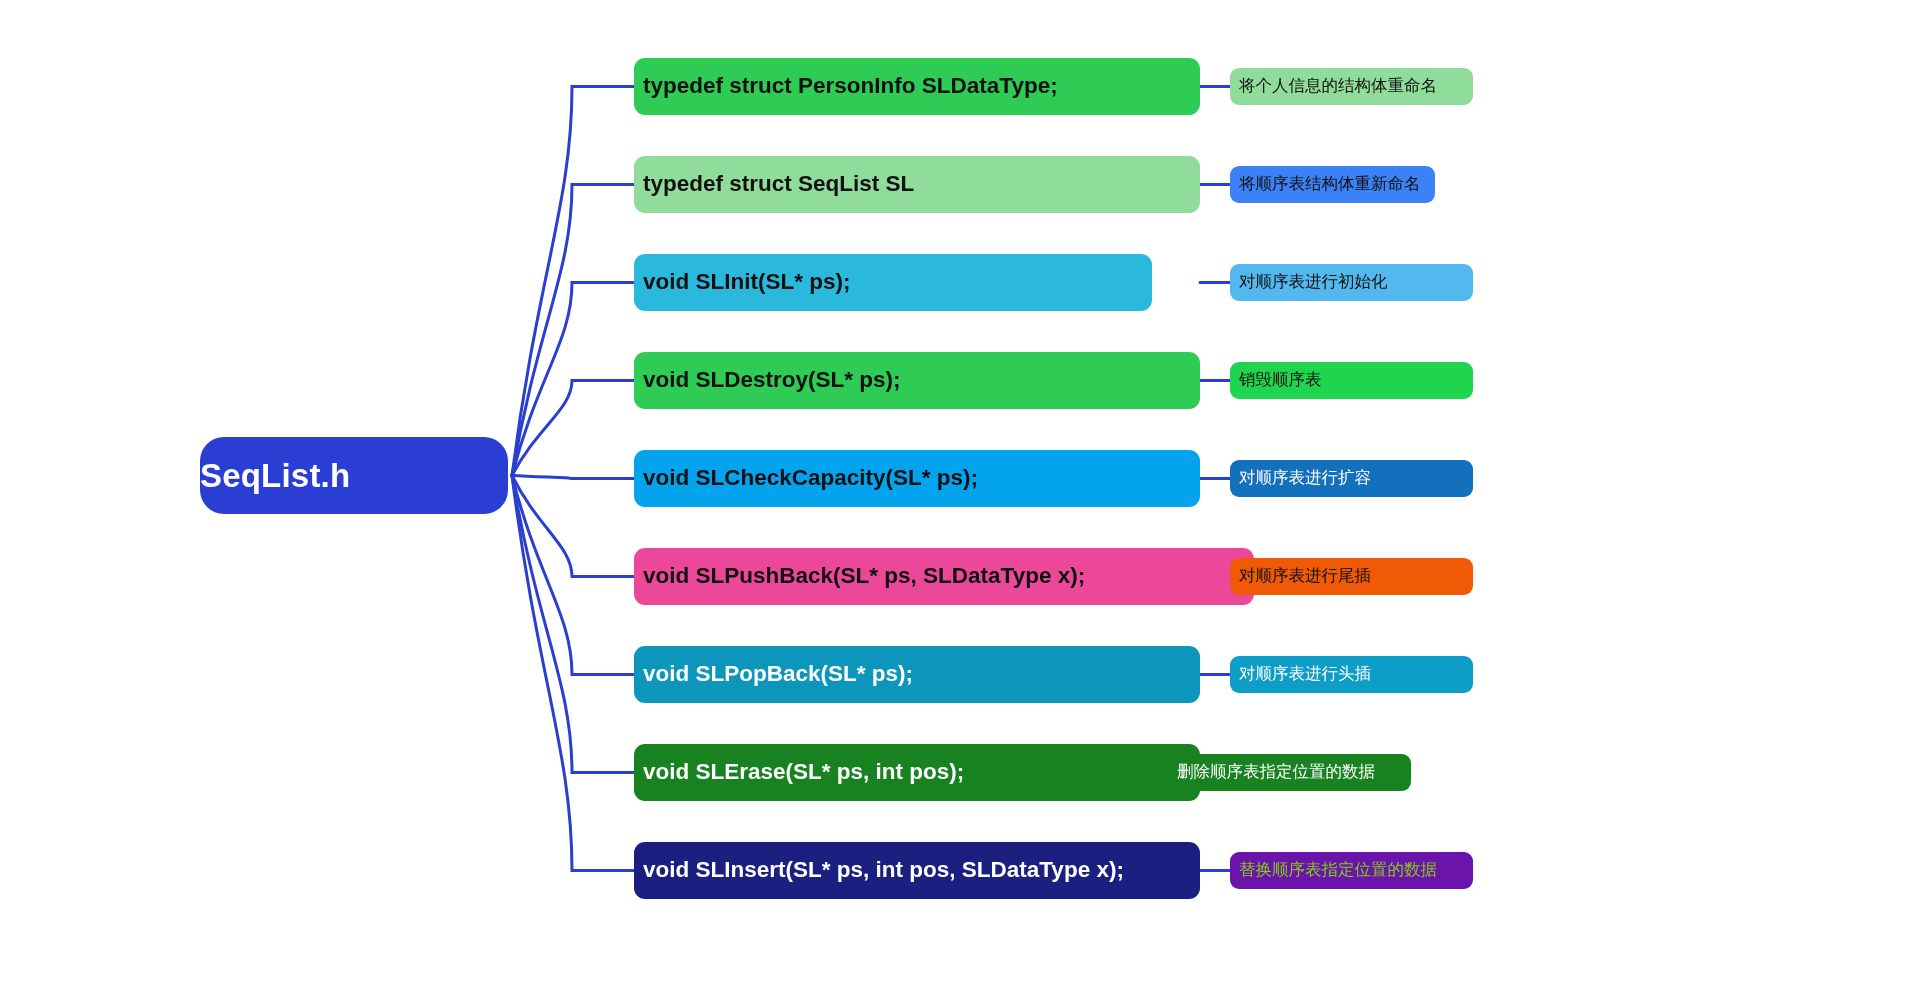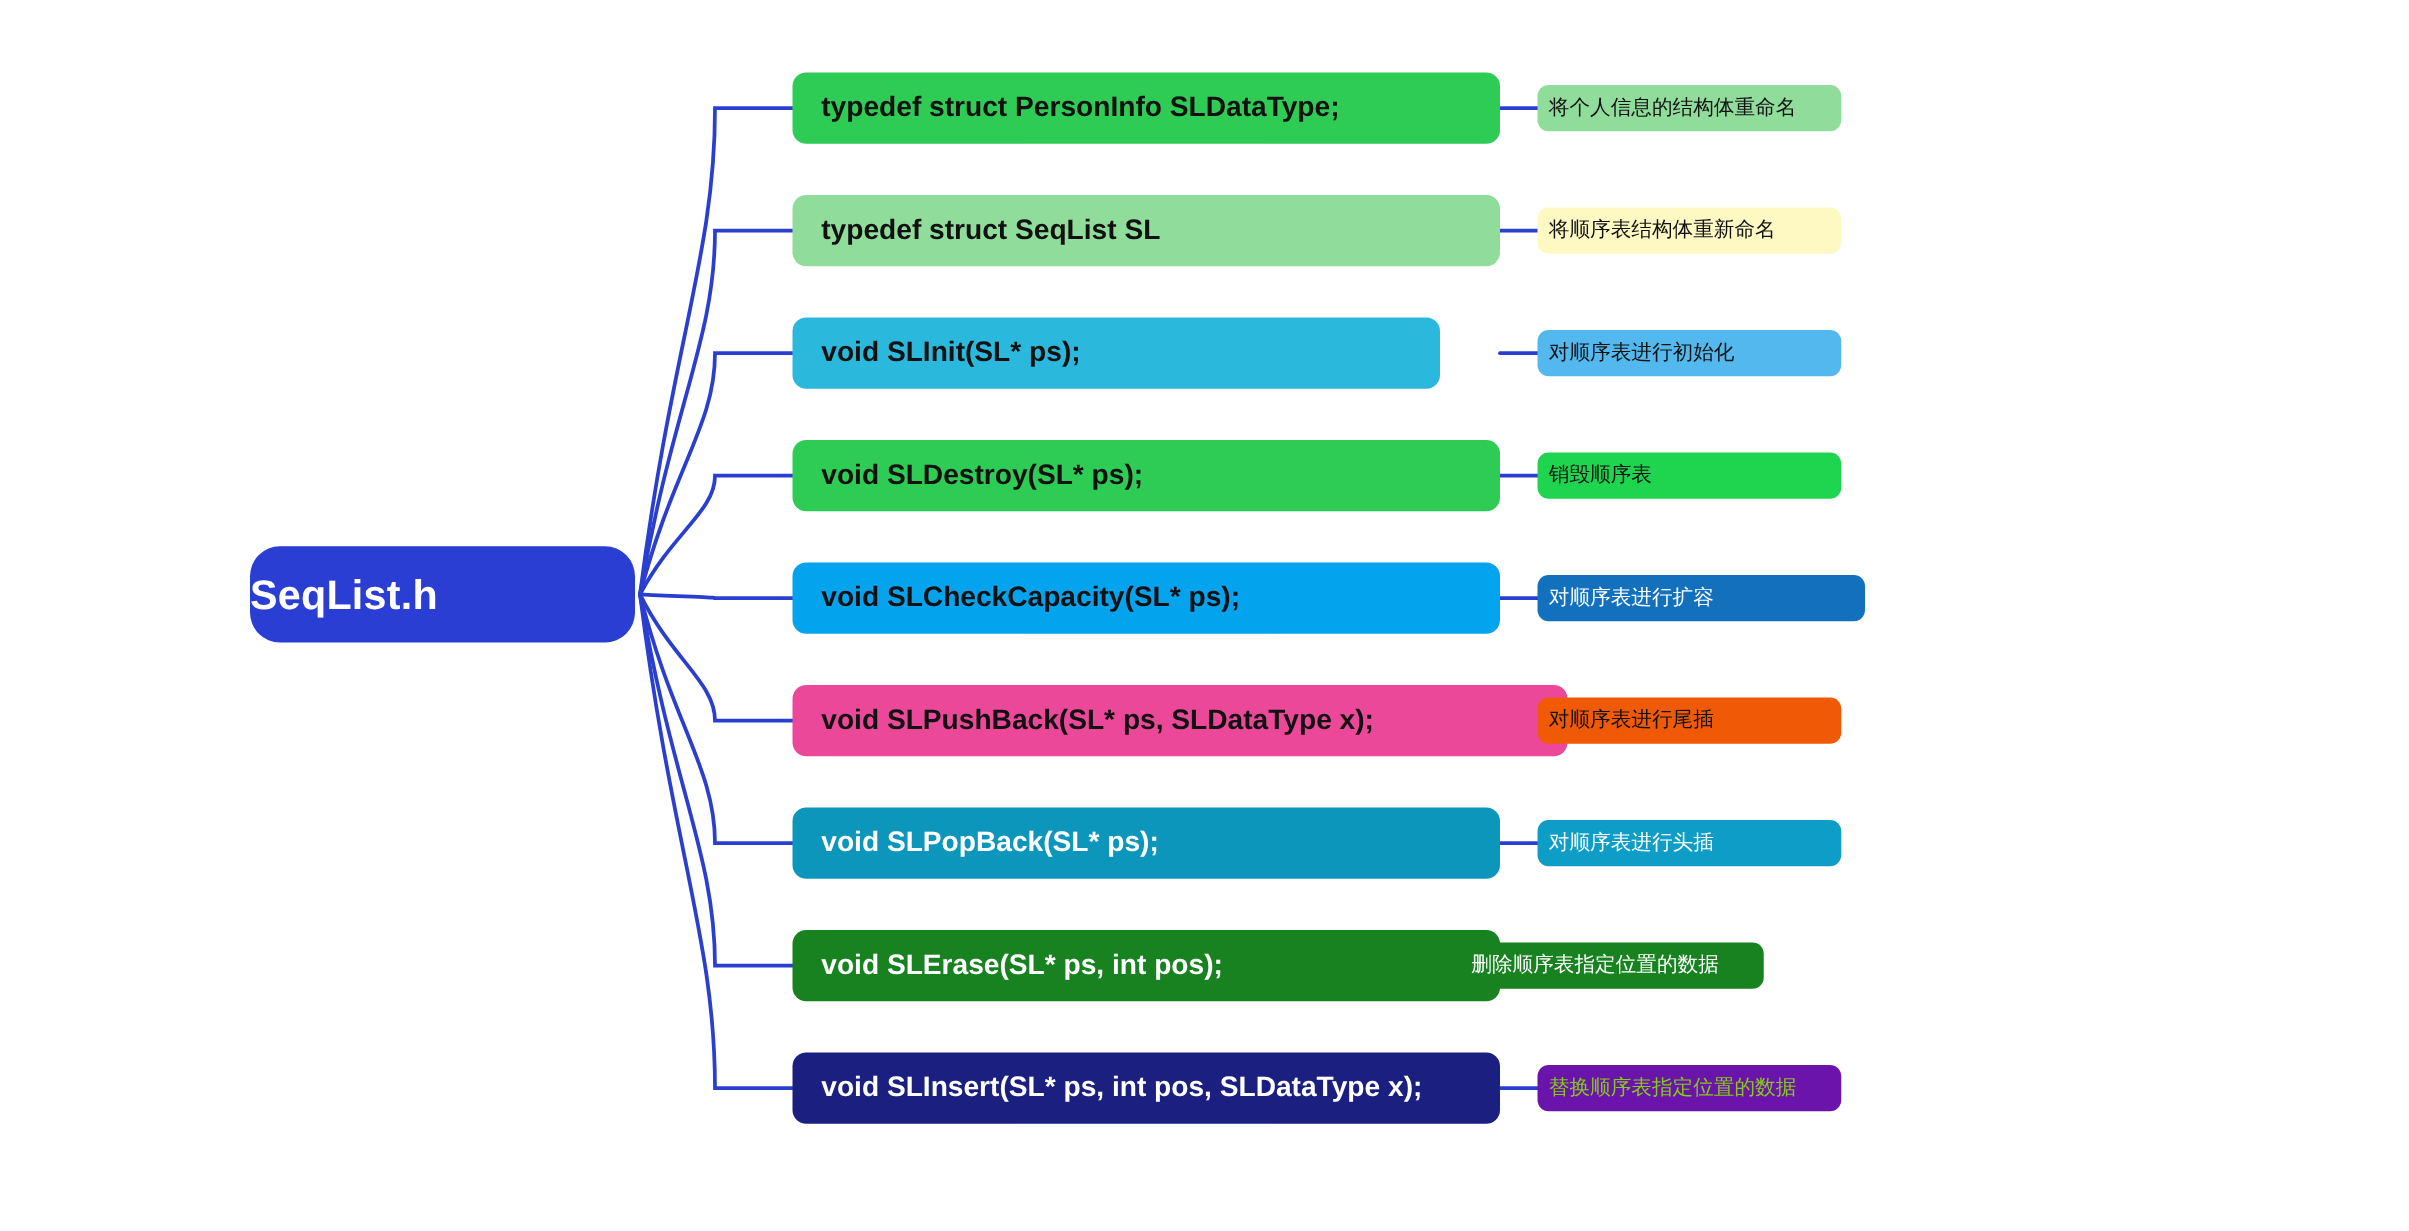--- a/index.html
+++ b/index.html
@@ -38,21 +38,21 @@
     justify-content: flex-start;
     border-radius: 24px;
     font-weight: 700;
     letter-spacing: 0.2px;
   }
   .root-node .node-label {
     font-size: 33px;
     line-height: 1;
   }
   .main-node {
-    padding-left: 23px;
+    padding-left: 9px;
     border-radius: 11px;
   }
   .main-node .node-label {
     font-size: 22.5px;
     font-weight: 700;
     line-height: 1.1;
     white-space: nowrap;
   }
   .note-node {
     padding-left: 9px;
@@ -98,39 +98,39 @@
     </div>
     <div class="node main-node" style="left: 634px; top: 58px; width: 566px; height: 57px; background: rgb(46, 204, 85); color: rgb(17, 17, 17);">
       <span class="node-label">typedef struct PersonInfo SLDataType;</span>
     </div>
     <div class="node note-node" style="left: 1230px; top: 68px; width: 243px; height: 37px; background: rgb(144, 220, 154); color: rgb(17, 17, 17);">
       <span class="node-label">将个人信息的结构体重命名</span>
     </div>
     <div class="node main-node" style="left: 634px; top: 156px; width: 566px; height: 57px; background: rgb(144, 220, 154); color: rgb(17, 17, 17);">
       <span class="node-label">typedef struct SeqList SL</span>
     </div>
-    <div class="node note-node" style="left: 1230px; top: 166px; width: 243px; height: 37px; background: #fef9c3; color: rgb(17, 17, 17);">
+    <div class="node note-node" style="left: 1230px; top: 166px; width: 205px; height: 37px; background: #3b82f6; color: rgb(17, 17, 17);">
       <span class="node-label">将顺序表结构体重新命名</span>
     </div>
     <div class="node main-node" style="left: 634px; top: 254px; width: 518px; height: 57px; background: rgb(42, 185, 221); color: rgb(17, 17, 17);">
       <span class="node-label">void SLInit(SL* ps);</span>
     </div>
     <div class="node note-node" style="left: 1230px; top: 264px; width: 243px; height: 37px; background: rgb(82, 184, 238); color: rgb(17, 17, 17);">
       <span class="node-label">对顺序表进行初始化</span>
     </div>
     <div class="node note-node" style="left: 1230px; top: 362px; width: 243px; height: 37px; background: rgb(31, 212, 78); color: rgb(17, 17, 17);">
       <span class="node-label">销毁顺序表</span>
     </div>
     <div class="node main-node" style="left: 634px; top: 352px; width: 566px; height: 57px; background: rgb(46, 204, 85); color: rgb(17, 17, 17);">
       <span class="node-label">void SLDestroy(SL* ps);</span>
     </div>
     <div class="node main-node" style="left: 634px; top: 450px; width: 566px; height: 57px; background: rgb(3, 163, 237); color: rgb(17, 17, 17);">
       <span class="node-label">void SLCheckCapacity(SL* ps);</span>
     </div>
-    <div class="node note-node" style="left: 1230px; top: 460px; width: 262px; height: 37px; background: rgb(18, 112, 189); color: rgb(255, 255, 255);">
+    <div class="node note-node" style="left: 1230px; top: 460px; width: 243px; height: 37px; background: rgb(18, 112, 189); color: rgb(255, 255, 255);">
       <span class="node-label">对顺序表进行扩容</span>
     </div>
     <div class="node main-node" style="left: 634px; top: 548px; width: 620px; height: 57px; background: #ec4899; color: rgb(17, 17, 17); text-align: center;">
       <span class="node-label">void SLPushBack(SL* ps, SLDataType x);</span>
     </div>
     <div class="node note-node" style="left: 1230px; top: 558px; width: 243px; height: 37px; background: rgb(240, 90, 6); color: rgb(17, 17, 17);">
       <span class="node-label">对顺序表进行尾插</span>
     </div>
     <div class="node main-node" style="left: 634px; top: 646px; width: 566px; height: 57px; background: rgb(13, 150, 188); color: rgb(255, 255, 255);">
       <span class="node-label">void SLPopBack(SL* ps);</span>

